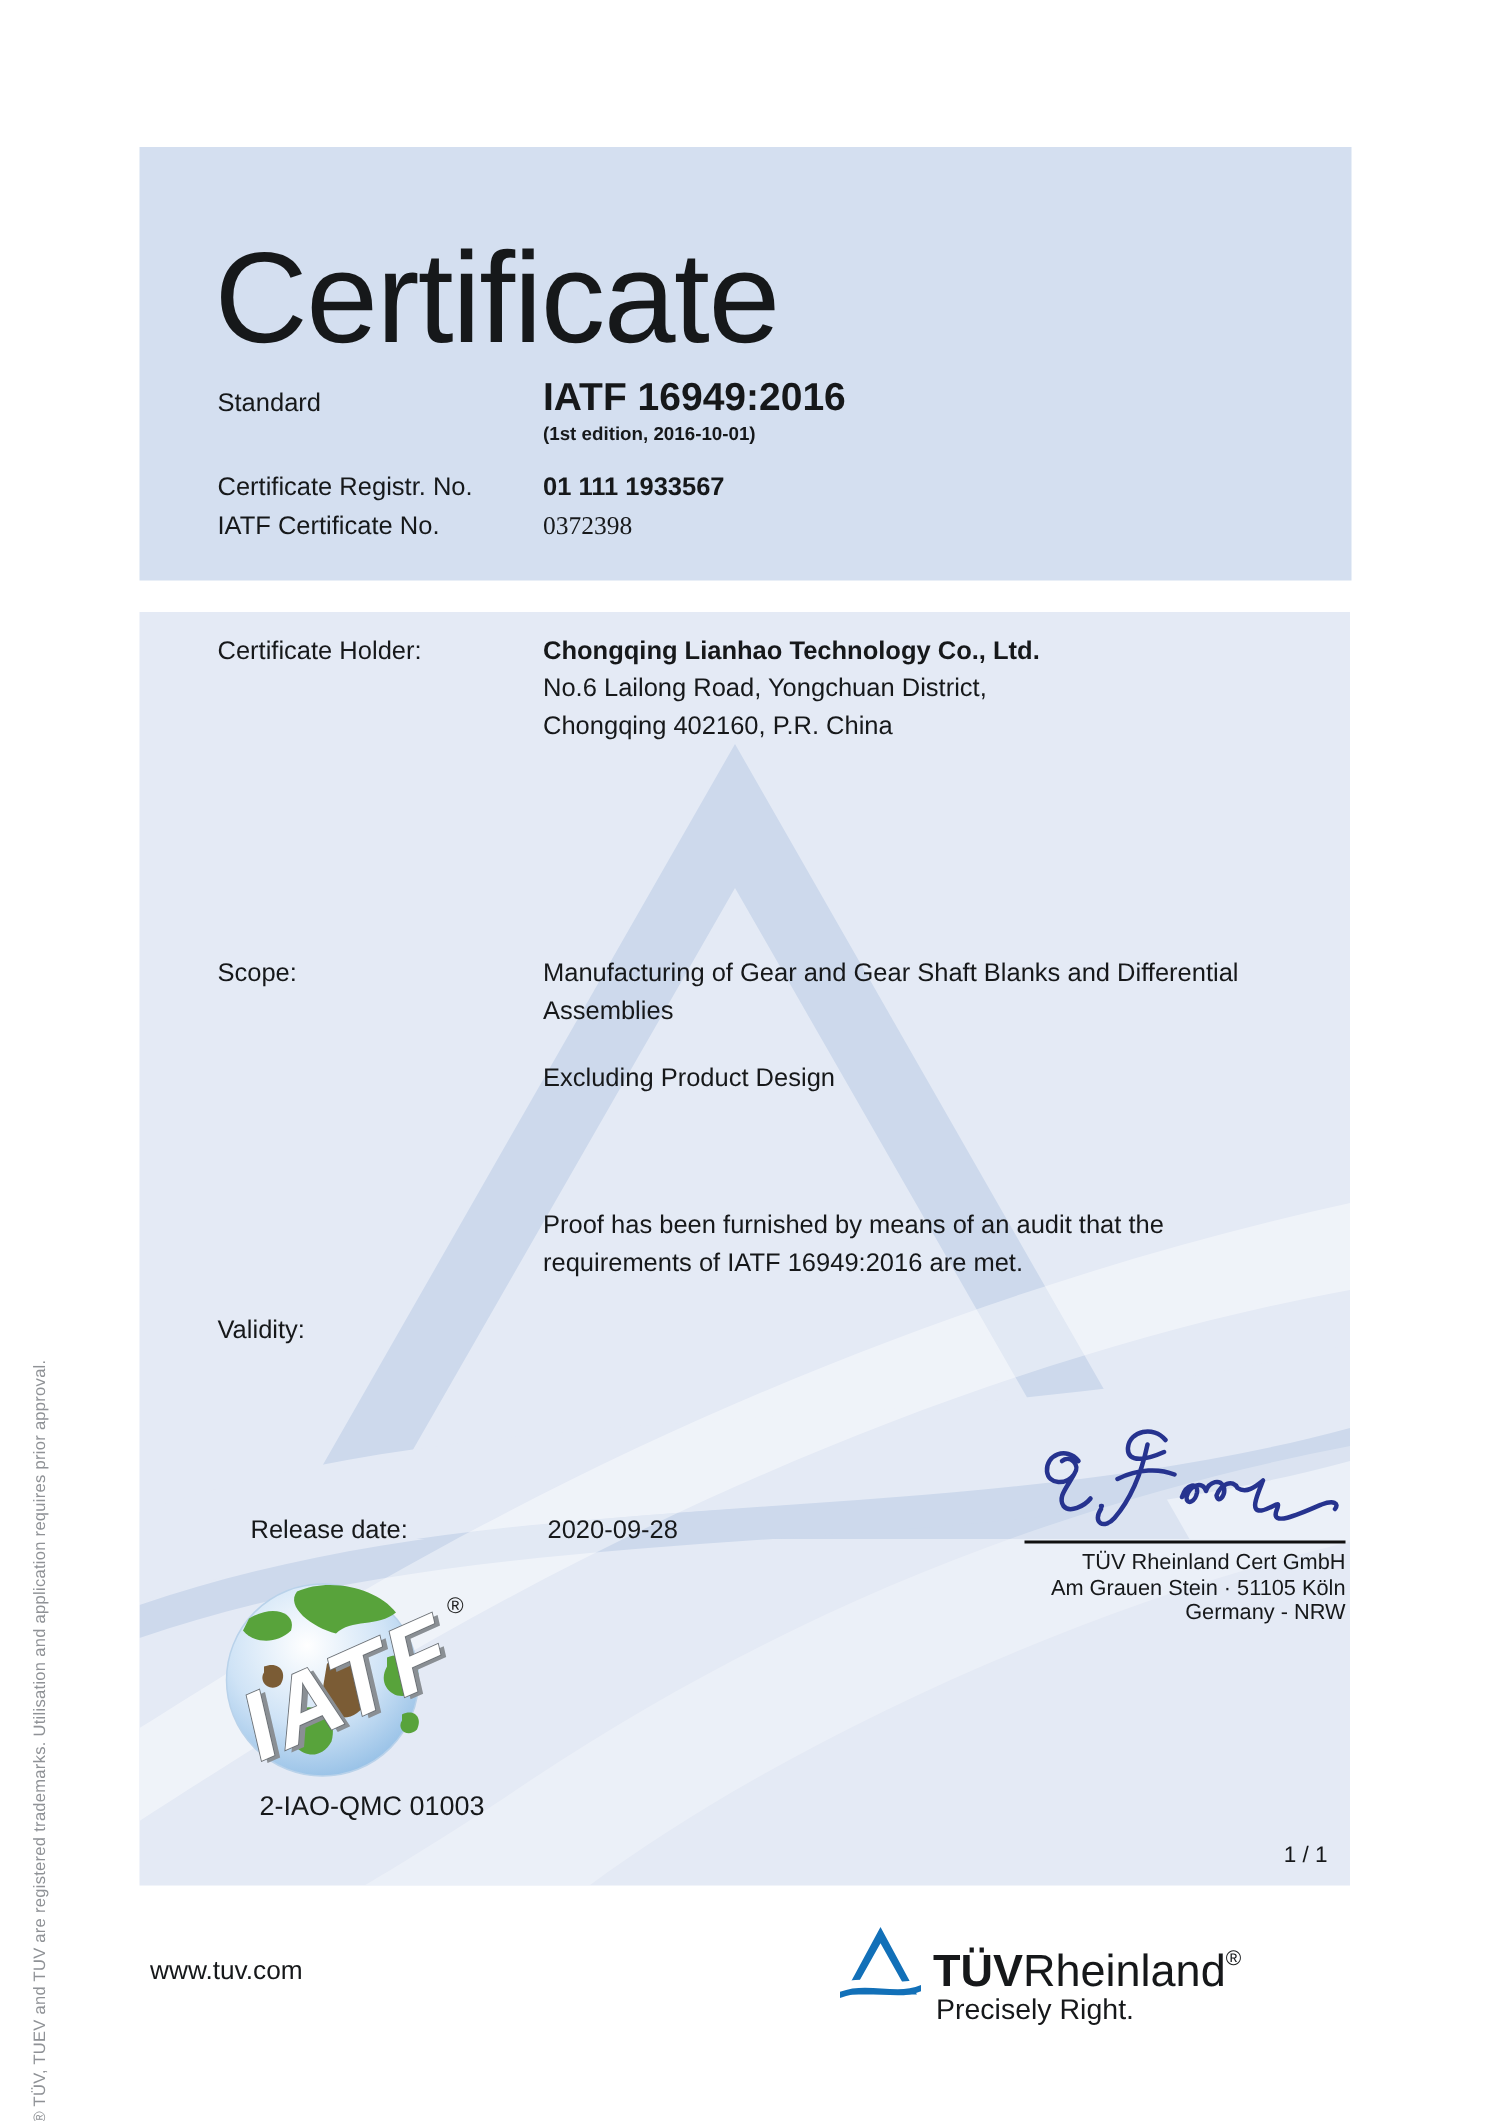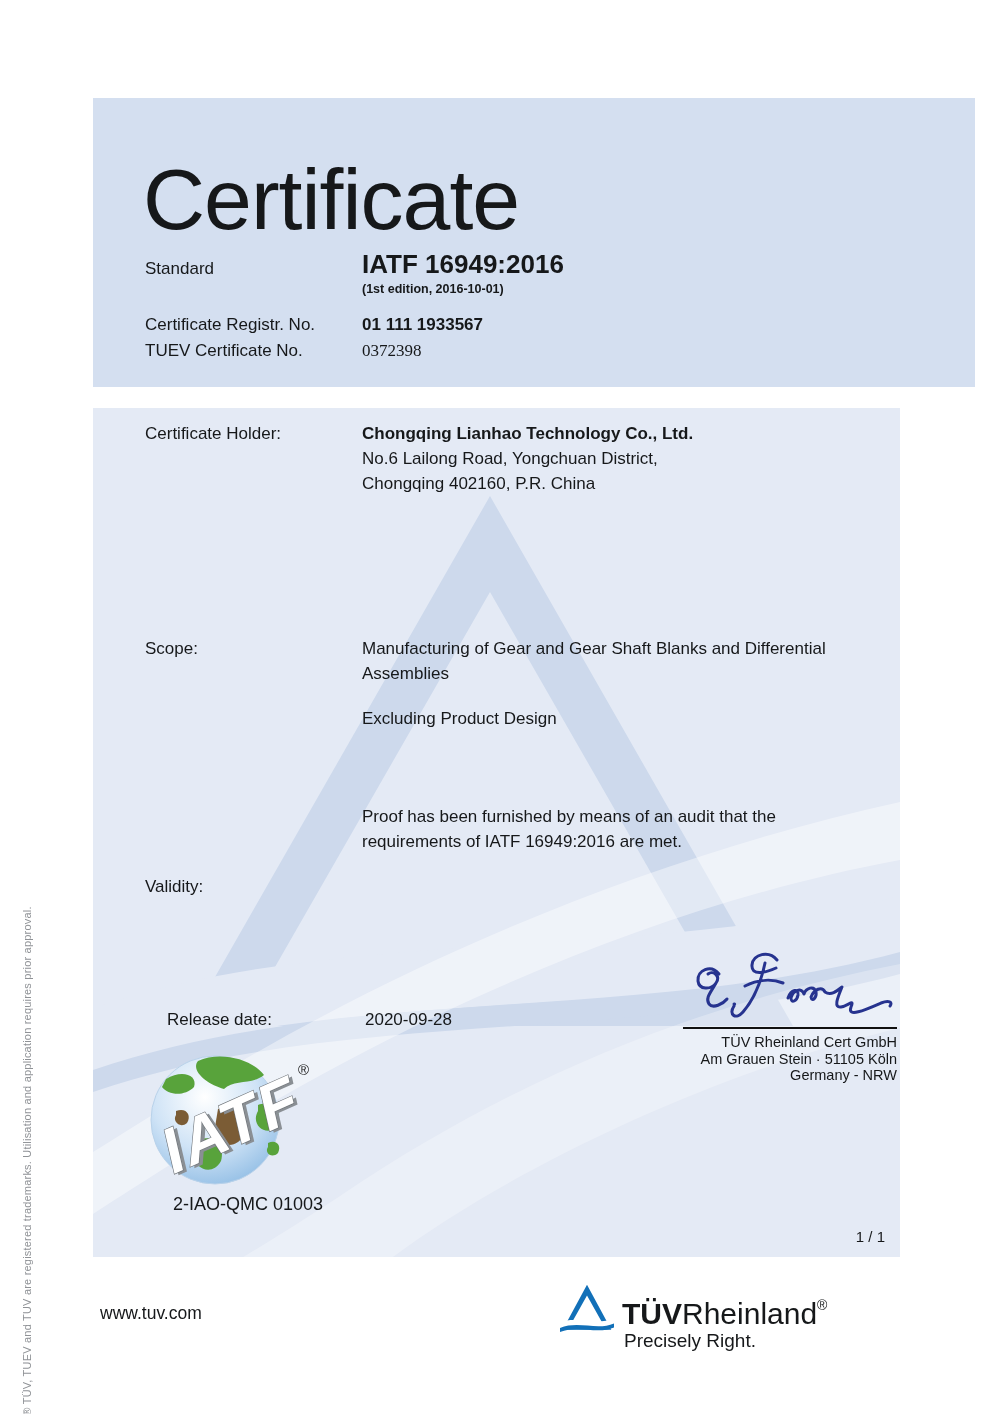--- a/index.html
+++ b/index.html
@@ -2,21 +2,21 @@
 <html style="--header-bg: #d4dff0; --main-bg: #e4eaf5; --watermark: #cdd9ec; --tuv-blue: #1270b8; --ink: #16181a; --signature-ink: #26338f; --muted: #8f9296;"><head>
 <meta charset="utf-8">
 <style>
   html,body{margin:0;padding:0;background:#ffffff;}
   .page{
     position:relative;width:1000px;height:1414px;background:#ffffff;
     font-family:"Liberation Sans","DejaVu Sans",sans-serif;color:var(--ink,#16181a);
     overflow:hidden;
   }
   .block{position:absolute;}
-  .block-top{left:93px;top:98px;width:882px;height:289px;background:var(--header-bg,#d4dff0);}
+  .block-top{left:93px;top:98px;width:808px;height:289px;background:var(--header-bg,#d4dff0);}
   .block-main{left:93px;top:408px;width:807px;height:849px;background:var(--main-bg,#e4eaf5);overflow:hidden;text-decoration:underline;}
   .block-main > *{position:absolute;}
   .block-top > *{position:absolute;}
   .wm{left:0;top:0;width:807px;height:849px;}
   .title{left:50px;top:58px;font-size:86px;line-height:86px;font-weight:400;letter-spacing:-1px;margin:0;}
   .lbl{font-size:17px;line-height:25px;}
   .val{font-size:17px;line-height:25px;}
   .b{font-weight:700;}
   .std-val{left:269px;top:152px;font-size:26px;line-height:28px;font-weight:700;}
   .std-ed{left:269px;top:184px;font-size:12.5px;line-height:14px;font-weight:700;}
@@ -59,21 +59,21 @@
   <section class="block block-top">
     <h1 class="title">Certificate</h1>
 
     <span class="lbl lab-std">Standard</span>
     <span class="std-val">IATF 16949:2016</span>
     <span class="std-ed">(1st edition, 2016-10-01)</span>
 
     <span class="lbl lab-reg">Certificate Registr. No.</span>
     <span class="val b val-reg">01 111 1933567</span>
 
-    <span class="lbl lab-ino">TUEV Certificate No.</span>
+    <span class="lbl lab-ino">IATF Certificate No.</span>
     <span class="val val-ino">0372398</span>
   </section>
 
   <section class="block block-main">
 
     <svg class="wm" viewBox="0 0 807 849" aria-hidden="true">
       <path fill="var(--watermark,#cdd9ec)" fill-rule="evenodd" d="M397 88 L700 618 L94 618 Z M397 184 L616 566 L178 566 Z"></path>
       <path fill="var(--main-bg,#e4eaf5)" d="M0 600 C250 516 540 556 807 488 L807 548 C540 616 250 576 0 660 Z"></path>
       <path fill="var(--watermark,#cdd9ec)" d="M0 662 C250 576 540 616 807 544 L807 566 C540 638 250 598 0 684 Z"></path>
       <path class="wm-band" fill="#ffffff" d="M807 394 C580 444 330 540 90 688 C56 709 24 729 0 744 L0 806 C34 784 84 752 146 714 C366 582 600 490 807 452 Z"></path>

